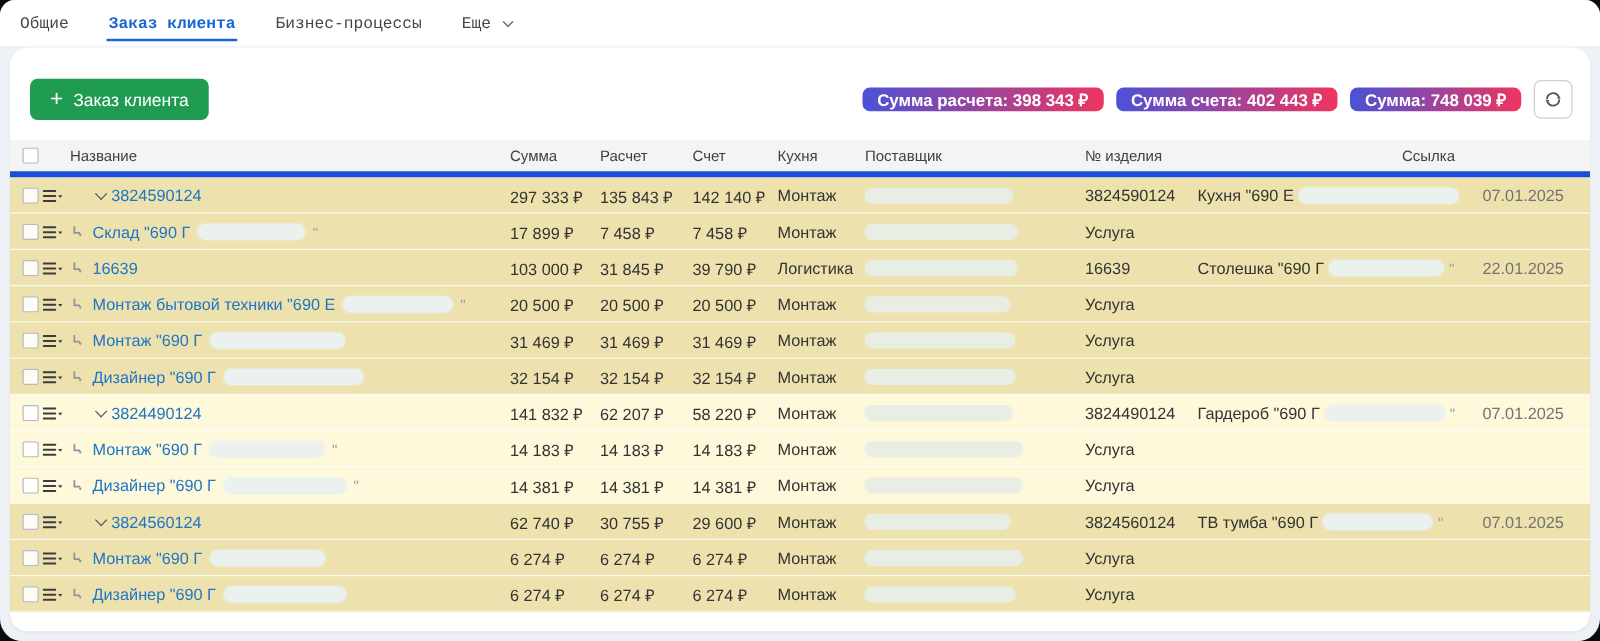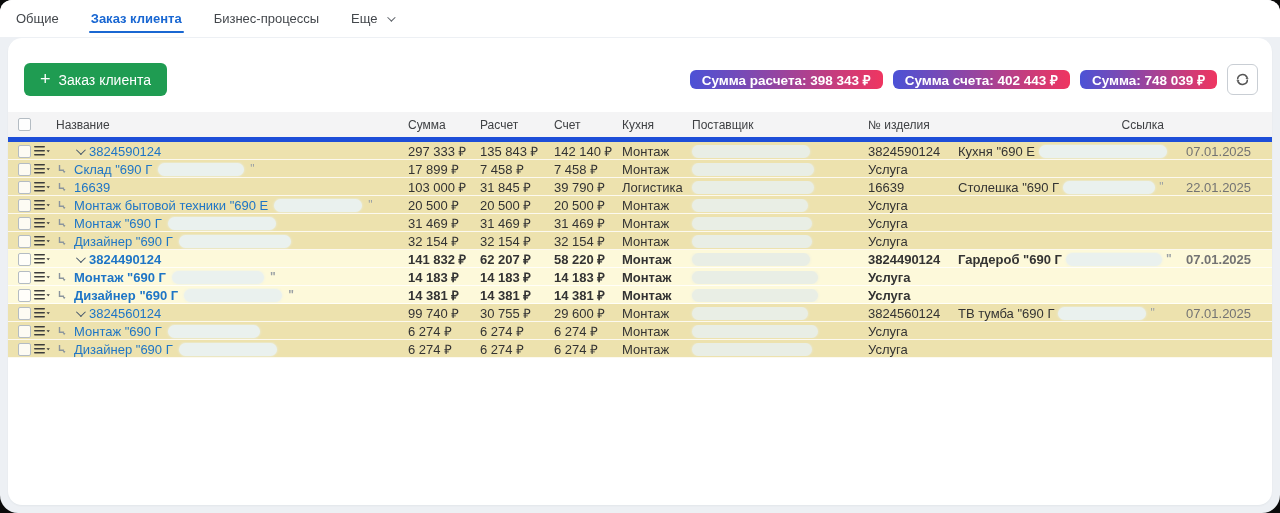--- a/index.html
+++ b/index.html
@@ -5,21 +5,21 @@
   html,body{margin:0;padding:0;background:#0b0b0b;}
   *{box-sizing:border-box;}
   .screen{
     position:relative;width:1280px;height:513px;overflow:hidden;
     background:#edf0f4;border-radius:12px 12px 18px 18px;
     font-family:"Liberation Sans",sans-serif;color:#333;
   }
   
   .tabbar{height:37px;background:#fff;display:flex;align-items:stretch;padding-left:14px;}
   .tab{display:flex;align-items:center;gap:6px;padding:0 2px;margin-right:28px;
-       font-size:13px;color:#43474c;cursor:pointer;position:relative;}
+       font-size:13px;color:#43474c;cursor:pointer;position:relative;font-family:Liberation Mono, monospace;}
   .tab.active{color:var(--tab-active-blue,#1967d2);font-weight:700;}
   .tab.active::after{content:"";position:absolute;left:0;right:0;bottom:4px;height:2px;
        border-radius:2px;background:var(--tab-active-blue,#1967d2);}
   .caret{width:6px;height:6px;border-right:1.6px solid #5a5f65;border-bottom:1.6px solid #5a5f65;
        transform:rotate(45deg) translateY(-2px);margin-left:3px;}
   
   .card{position:absolute;left:8px;right:8px;top:38px;bottom:8px;background:#fff;
         border-radius:14px;box-shadow:0 1px 2px rgba(40,50,60,.05);overflow:hidden;}
   .toolbar{display:flex;justify-content:space-between;align-items:center;padding:25px 14px 0 16px;}
   .btn-add{height:33px;padding:0 16px;border:none;border-radius:6px;cursor:pointer;
@@ -27,27 +27,27 @@
         font-family:inherit;display:flex;align-items:center;gap:8px;}
   .btn-add .plus{font-size:18px;font-weight:400;line-height:1;margin-top:-2px;}
   .right-tools{display:flex;align-items:center;gap:10px;}
   .badge{height:19px;padding:0 12px;border-radius:6px;display:flex;align-items:center;
         color:#fff;font-size:13.5px;font-weight:700;white-space:nowrap;
         background:linear-gradient(90deg,var(--badge-gradient-start,#4b52d6),var(--badge-gradient-end,#ef3560));}
   .btn-refresh{width:31px;height:31px;border:1px solid #c9ced4;border-radius:6px;background:#fff;
         display:flex;align-items:center;justify-content:center;cursor:pointer;}
   
   .table{margin-top:16px;font-size:13px;}
-  .trow{display:grid;align-items:center;height:18px;
+  .trow{display:grid;align-items:center;height:29px;
         grid-template-columns:26px 22px 342px 74px 74px 70px 70px 176px 90px 234px 1fr;}
   .thead{height:30px;background:#f4f4f5;font-size:12px;color:#3f4144;
         border-bottom:5px solid #1d4ed8;}
   .body-row{box-shadow:inset 0 -1px 0 rgba(255,255,255,.8);}
   .band-dark{background:var(--band-dark,#ede2ae);}
-  .band-light{background:var(--band-light,#fdf9da);font-weight:bold;}
+  .band-light{background:var(--band-light,#fdf9da);}
   .c{overflow:hidden;white-space:nowrap;}
   .c-cb{padding-left:10px;display:flex;align-items:center;}
   .cb{width:13px;height:13px;border:1px solid #b4bcc3;border-radius:2px;
       background:rgba(255,255,255,.85);display:inline-block;cursor:pointer;}
   .c-menu{display:flex;align-items:center;cursor:pointer;}
   .c-name{display:flex;align-items:center;gap:6px;}
   .c-name.group{padding-left:20px;}
   .c-name.child{padding-left:1px;}
   .chev{width:7px;height:7px;border-right:1.8px solid #44566b;border-bottom:1.8px solid #44566b;
       transform:rotate(45deg) translateY(-2px);flex:none;cursor:pointer;}
@@ -419,21 +419,21 @@
                   <rect y="5" width="11" height="1.6" rx=".8"></rect>
                   <rect y="9" width="11" height="1.6" rx=".8"></rect>
                   <path d="M12.5 5.2h3.4l-1.7 2.1z"></path>
                 </g>
               </svg>
             </div>
             <div class="c c-name group">
               <span class="chev"></span>
               <a class="lnk">3824560124</a>
             </div>
-            <div class="c c-sum">99 740 ₽</div>
+            <div class="c c-sum">62 740 ₽</div>
             <div class="c c-calc">30 755 ₽</div>
             <div class="c c-inv">29 600 ₽</div>
             <div class="c c-stage">Монтаж</div>
             <div class="c c-sup">
               <span class="redact " style="width:116px"></span>
             </div>
             <div class="c c-prod">3824560124</div>
             <div class="c c-item">ТВ тумба "690 Г<span class="redact cool" style="width:88px"></span><span class="sfx">"</span></div>
             <div class="c c-link"><a class="lnk">07.01.2025</a></div>
           </div>

